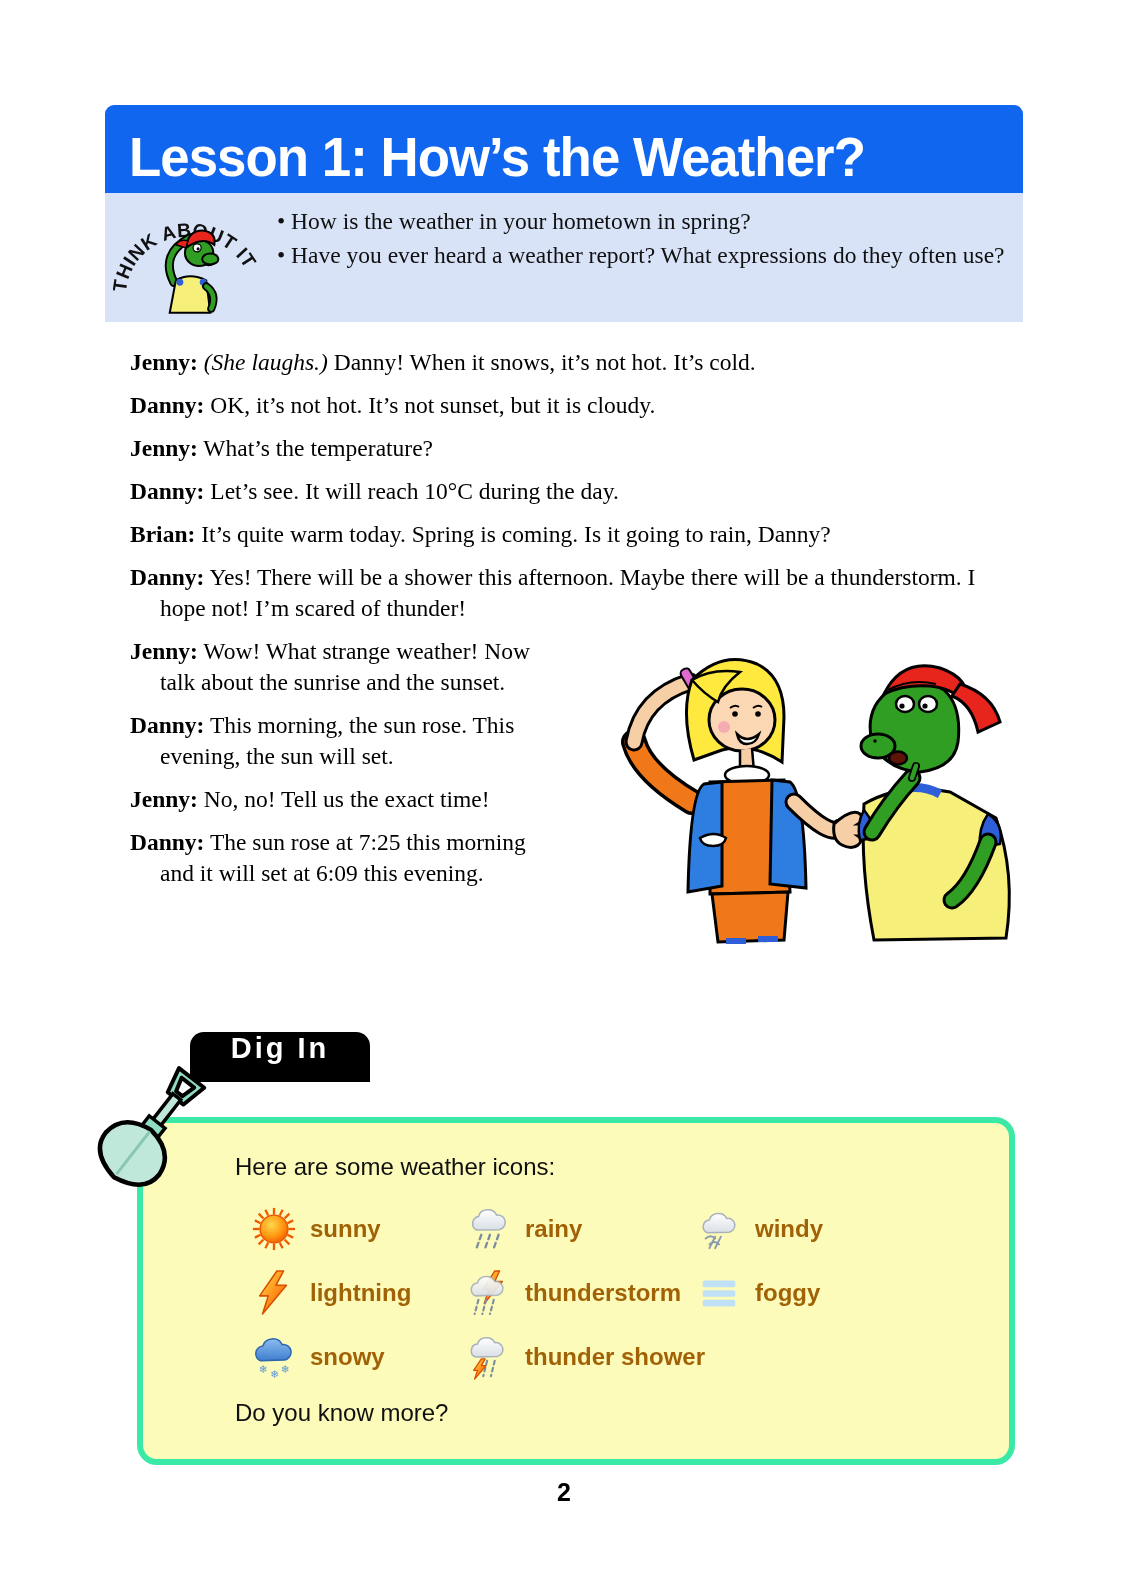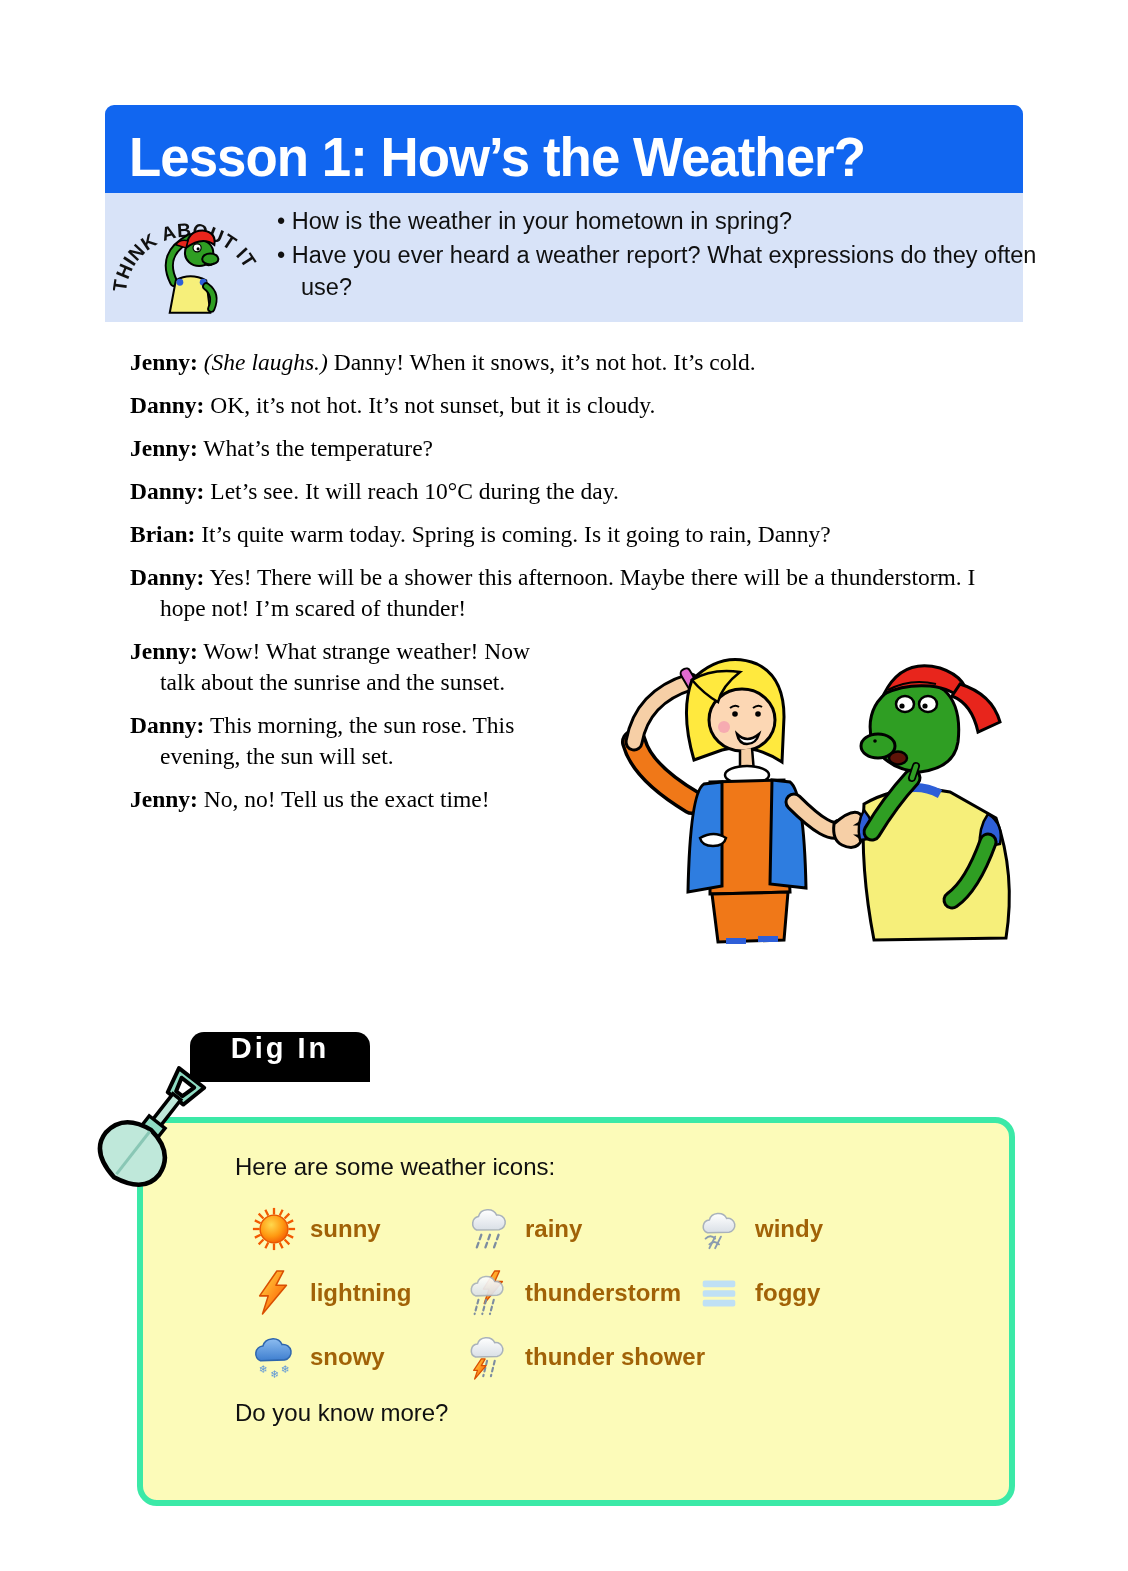--- a/index.html
+++ b/index.html
@@ -9,38 +9,38 @@
   .lesson-header{position:absolute;left:105px;top:105px;width:918px;height:104px;
     background:#1166f0;border-radius:9px;display:flex;align-items:center;}
   .lesson-header .title{color:#ffffff;font-weight:bold;font-size:55px;letter-spacing:-1px;
     margin-left:24px;transform:scaleX(.96);transform-origin:left center;white-space:nowrap;}
 
   
   .think-panel{position:absolute;left:105px;top:193px;width:918px;height:129px;background:#d8e3f8;}
   .think-badge{position:absolute;left:8px;top:4px;width:152px;height:122px;}
   .think-questions{position:absolute;left:172px;top:12px;width:790px;
     font-size:23.5px;line-height:32px;color:#101010;}
-  .think-questions ul{list-style:none;margin:0;padding:0;}
+  .think-questions ul{list-style:none;margin:0;padding:0;font-family:Liberation Serif, serif;}
   .think-questions li{padding-left:24px;text-indent:-24px;margin-bottom:2px;}
   .think-questions li::before{content:"• ";}
 
   
   .dialogue{position:absolute;left:130px;top:347px;width:892px;
     font-family:"Liberation Serif",serif;font-size:23.5px;line-height:31px;color:#000;}
   .dialogue p{margin:0 0 12px 0;padding-left:30px;text-indent:-30px;}
   .dialogue b{font-weight:bold;}
   .dialogue i{font-style:italic;}
   .chars-illustration{float:right;width:450px;height:302px;margin:6px 0 0 8px;}
 
   
   .shovel{position:absolute;left:93px;top:1058px;width:125px;height:140px;z-index:5;}
   .dig-tab{position:absolute;left:190px;top:1032px;width:180px;height:50px;background:#000000;
     border-radius:14px 14px 0 0;display:flex;align-items:flex-start;justify-content:center;z-index:1;}
   .dig-tab .tab-label{color:#fff;font-weight:bold;font-size:29px;letter-spacing:3px;}
-  .dig-box{position:absolute;left:137px;top:1117px;width:878px;height:389px;box-sizing:border-box;
+  .dig-box{position:absolute;left:137px;top:1117px;width:878px;height:348px;box-sizing:border-box;
     background:#fcfbb9;border:6px solid #3be9a7;border-radius:20px;z-index:2;}
   .dig-intro{position:absolute;left:92px;top:30px;font-size:24px;color:#101010;}
   .icon-grid{position:absolute;left:108px;top:74px;display:grid;
     grid-template-columns:215px 230px 330px;grid-auto-rows:64px;align-items:center;}
   .wcell{display:flex;align-items:center;gap:13px;}
   .wcell .wlabel{font-weight:bold;font-size:24px;color:#a16207;white-space:nowrap;}
   .wicon{width:46px;height:48px;flex:0 0 46px;}
   .dig-outro{position:absolute;left:92px;top:276px;font-size:24px;color:#101010;}
 
   
@@ -175,20 +175,21 @@
     <path d="M340,136 l4,-12" stroke="#000" stroke-width="8" stroke-linecap="round"></path>
     <path d="M340,136 l4,-12" stroke="#2f9e23" stroke-width="4.5" stroke-linecap="round"></path>
 
     <path d="M416,200 Q400,244 380,258" fill="none" stroke="#000" stroke-width="19" stroke-linecap="round"></path>
     <path d="M416,200 Q400,244 380,258" fill="none" stroke="#2f9e23" stroke-width="13" stroke-linecap="round"></path>
   </svg>
 
   <p><b>Jenny:</b> <span>Wow! What strange weather! Now talk about the sunrise and the sunset.</span></p>
   <p><b>Danny:</b> <span>This morning, the sun rose. This evening, the sun will set.</span></p>
   <p><b>Jenny:</b> <span>No, no! Tell us the exact time!</span></p>
+  <p><b>Danny:</b> <span>The sun rose at 7:25 this morning and it will set at 6:09 this evening.</span></p>
 </div>
 
 <svg class="shovel" viewBox="0 0 125 140">
   <g transform="rotate(38 62 70)">
     <path d="M44,8 L76,8 L70,34 L50,34 Z M52,14 L68,14 L64,28 L56,28 Z" fill-rule="evenodd" fill="#8fdcc3" stroke="#000" stroke-width="4" stroke-linejoin="round"></path>
     <rect x="55" y="32" width="10" height="34" fill="#bfe8da" stroke="#000" stroke-width="3.5"></rect>
     <rect x="50" y="64" width="20" height="12" fill="#8fdcc3" stroke="#000" stroke-width="3.5"></rect>
     <path d="M60,74 Q92,78 94,104 Q94,128 60,134 Q26,128 26,104 Q28,78 60,74 Z" fill="#bfe8da" stroke="#000" stroke-width="4.5"></path>
     <path d="M60,76 L60,130" stroke="#89c7b5" stroke-width="3"></path>
   </g>

